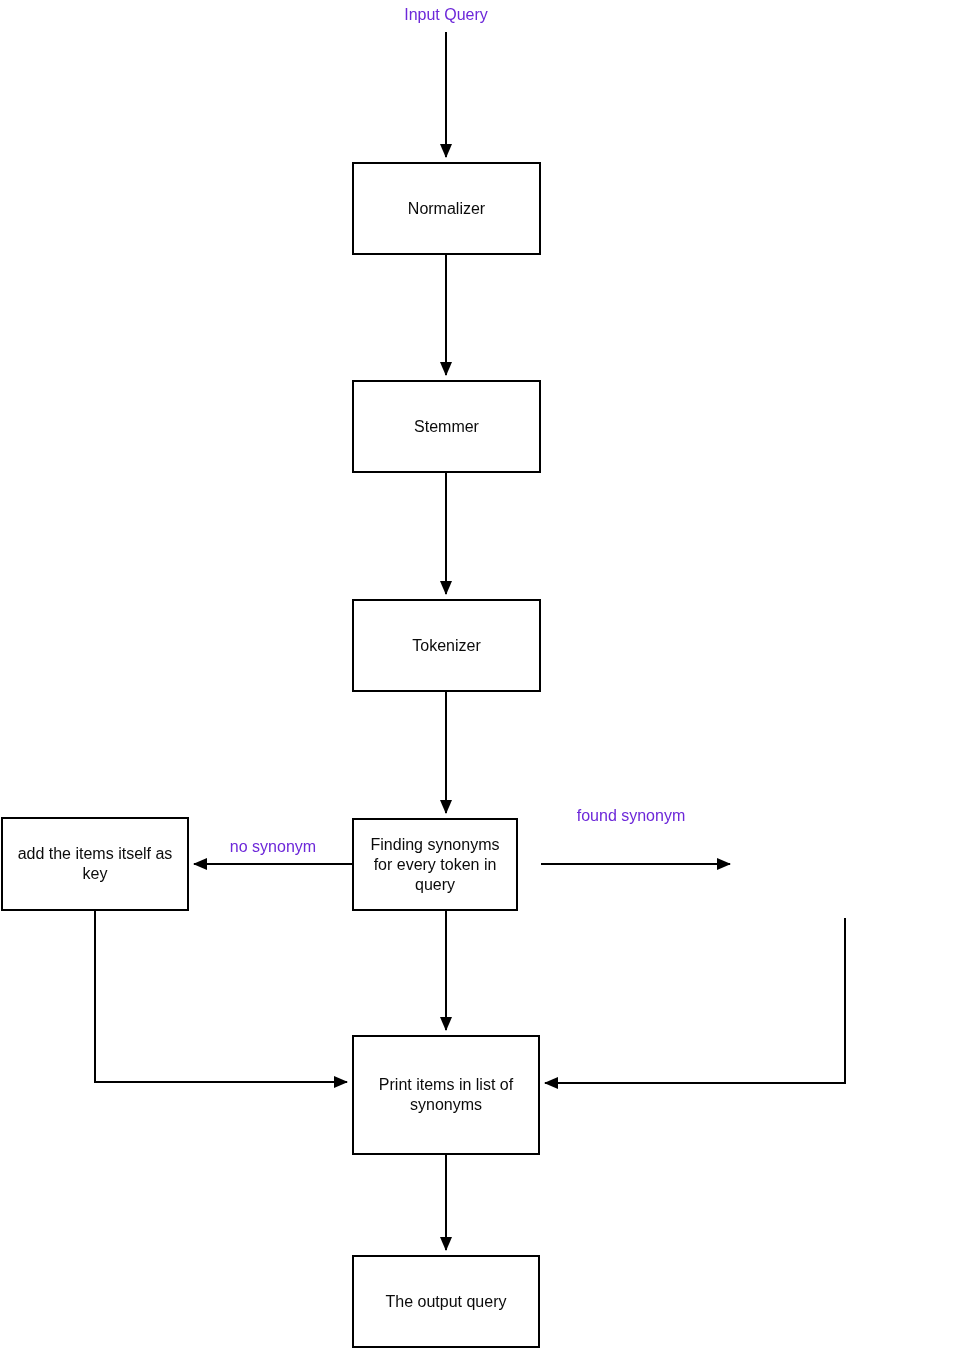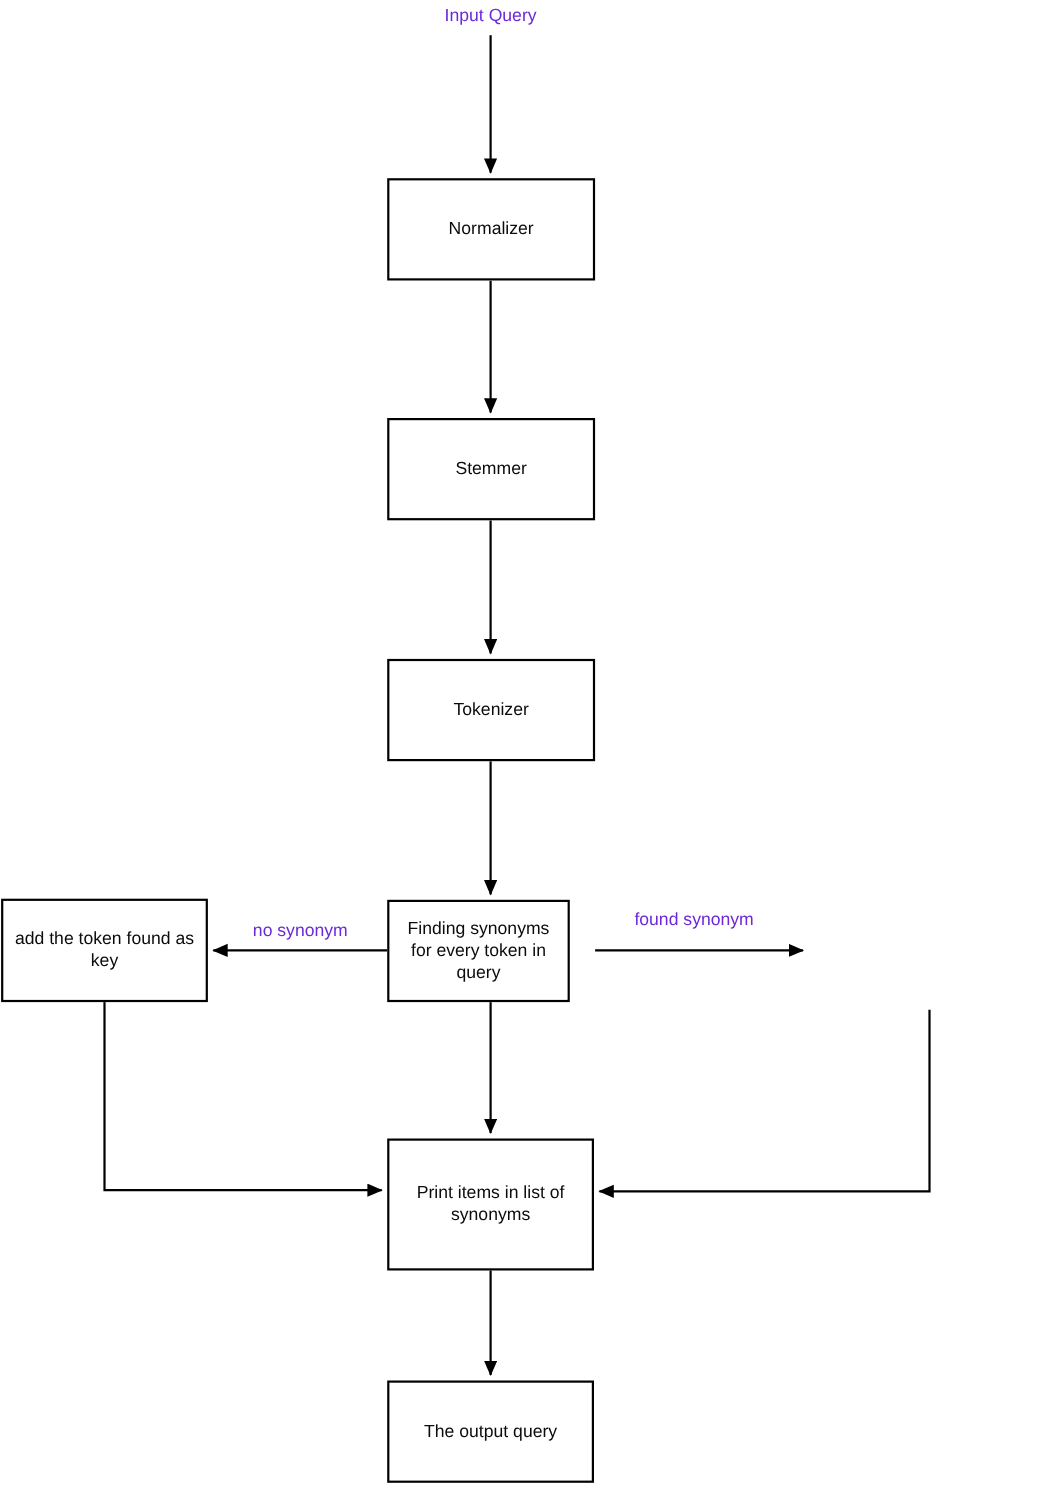--- a/index.html
+++ b/index.html
@@ -50,21 +50,21 @@
   .n-stemmer    { left: 352px; top: 380px; width: 189px; height: 93px; }
   .n-tokenizer  { left: 352px; top: 599px; width: 189px; height: 93px; }
   .n-finding    { left: 352px; top: 818px; width: 166px; height: 93px; }
   .n-addtoken   { left: 1px;   top: 817px; width: 188px; height: 94px; }
   .n-addingsyn  { left: 735px; top: 810px; width: 218px; height: 108px; }
   .n-print      { left: 352px; top: 1035px; width: 188px; height: 120px; }
   .n-output     { left: 352px; top: 1255px; width: 188px; height: 93px; }
 
   .l-input   { left: 346px; top: 5px;   width: 200px; }
   .l-nosyn   { left: 193px; top: 837px; width: 160px; }
-  .l-foundsyn{ left: 551px; top: 827px; width: 160px; }
+  .l-foundsyn{ left: 551px; top: 806px; width: 160px; }
 </style>
 </head>
 <body>
 
 <div class="canvas">
 
   <svg class="connectors" viewBox="0 0 954 1350" xmlns="http://www.w3.org/2000/svg">
     <defs>
       <marker id="arrow" markerUnits="userSpaceOnUse" markerWidth="16" markerHeight="14" refX="13" refY="6" orient="auto">
         <path d="M0,0 L14,6 L0,12 Z" fill="#000000"></path>
@@ -108,21 +108,21 @@
 
   <div class="node n-finding">
     <span>Finding synonyms for every token in query</span>
   </div>
 
   <div class="floating-label l-nosyn">no synonym</div>
 
   <div class="floating-label l-foundsyn">found synonym</div>
 
   <div class="node n-addtoken">
-    <span>add the token found as key</span>
+    <span>add the items itself as key</span>
   </div>
 
 
   <div class="node n-print">
     <span>Print items in list of synonyms</span>
   </div>
 
   <div class="node n-output">
     <span>The output query</span>
   </div>

